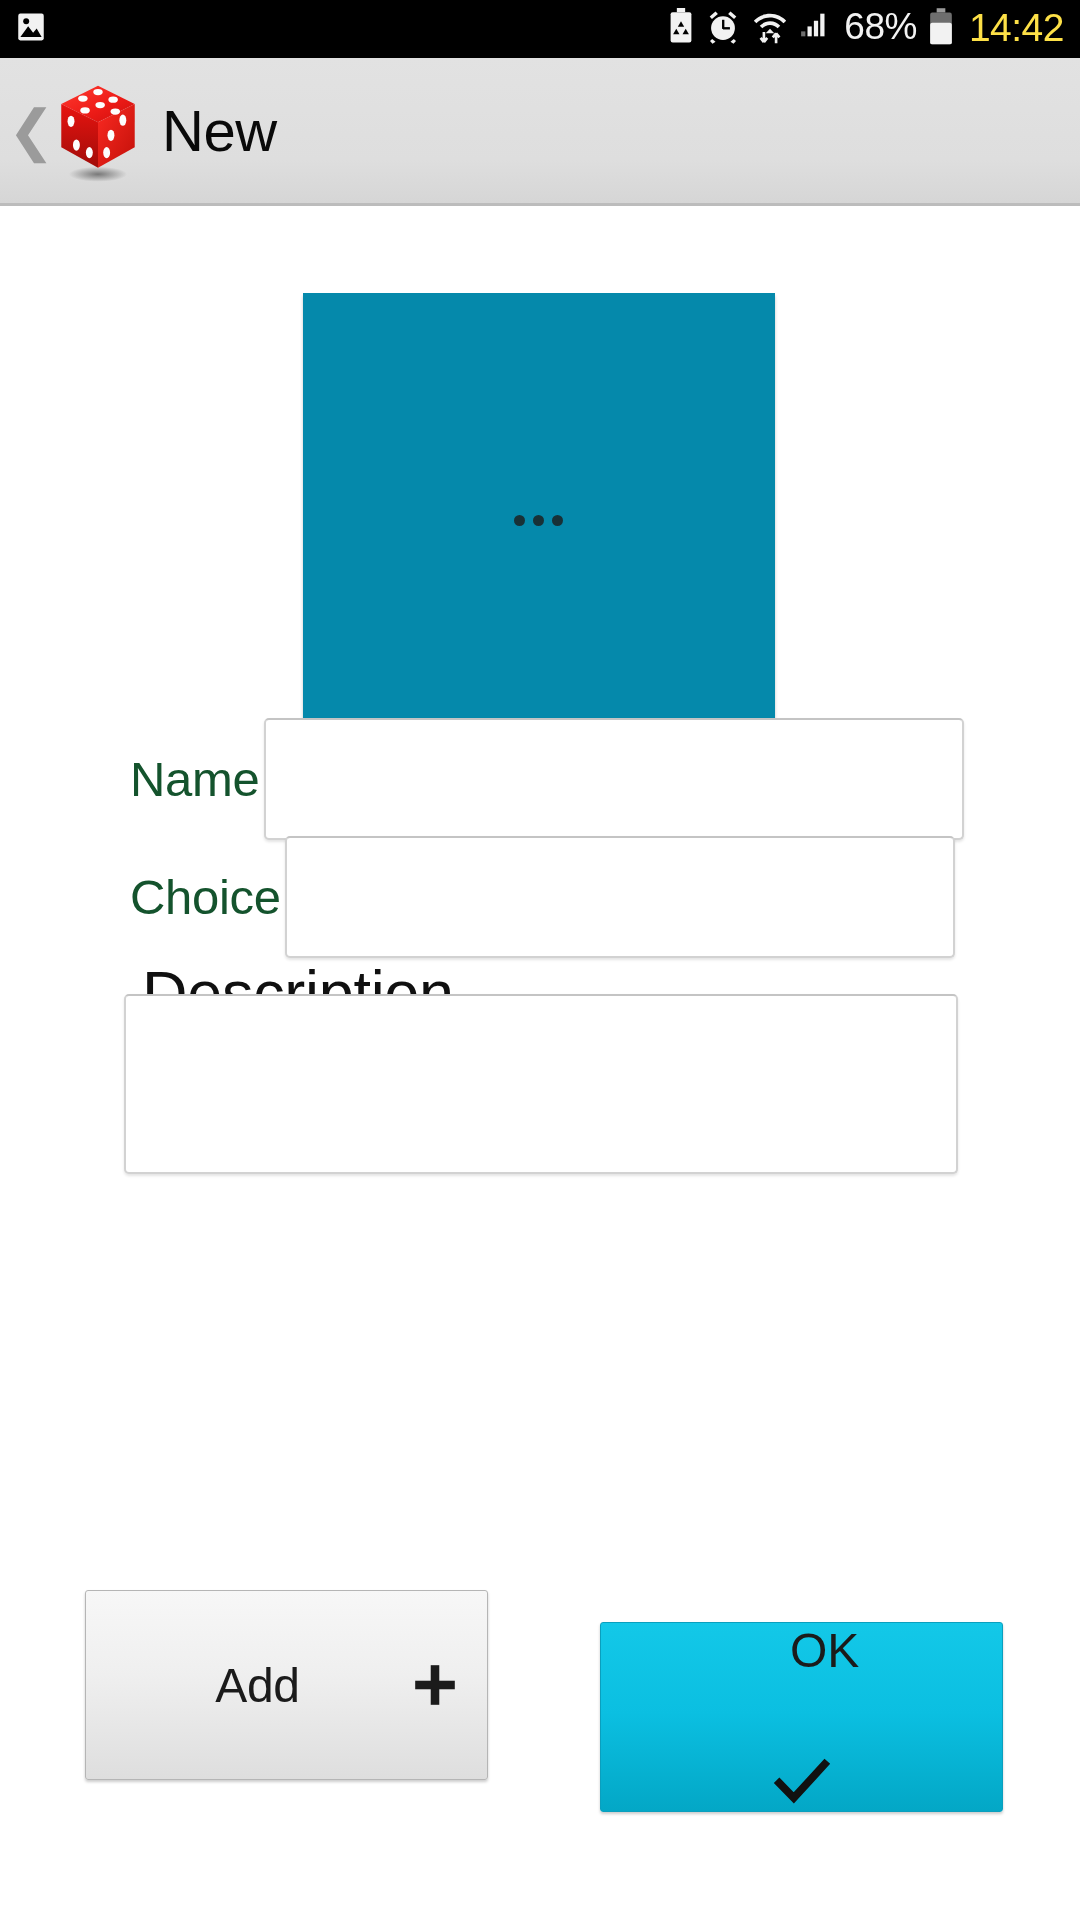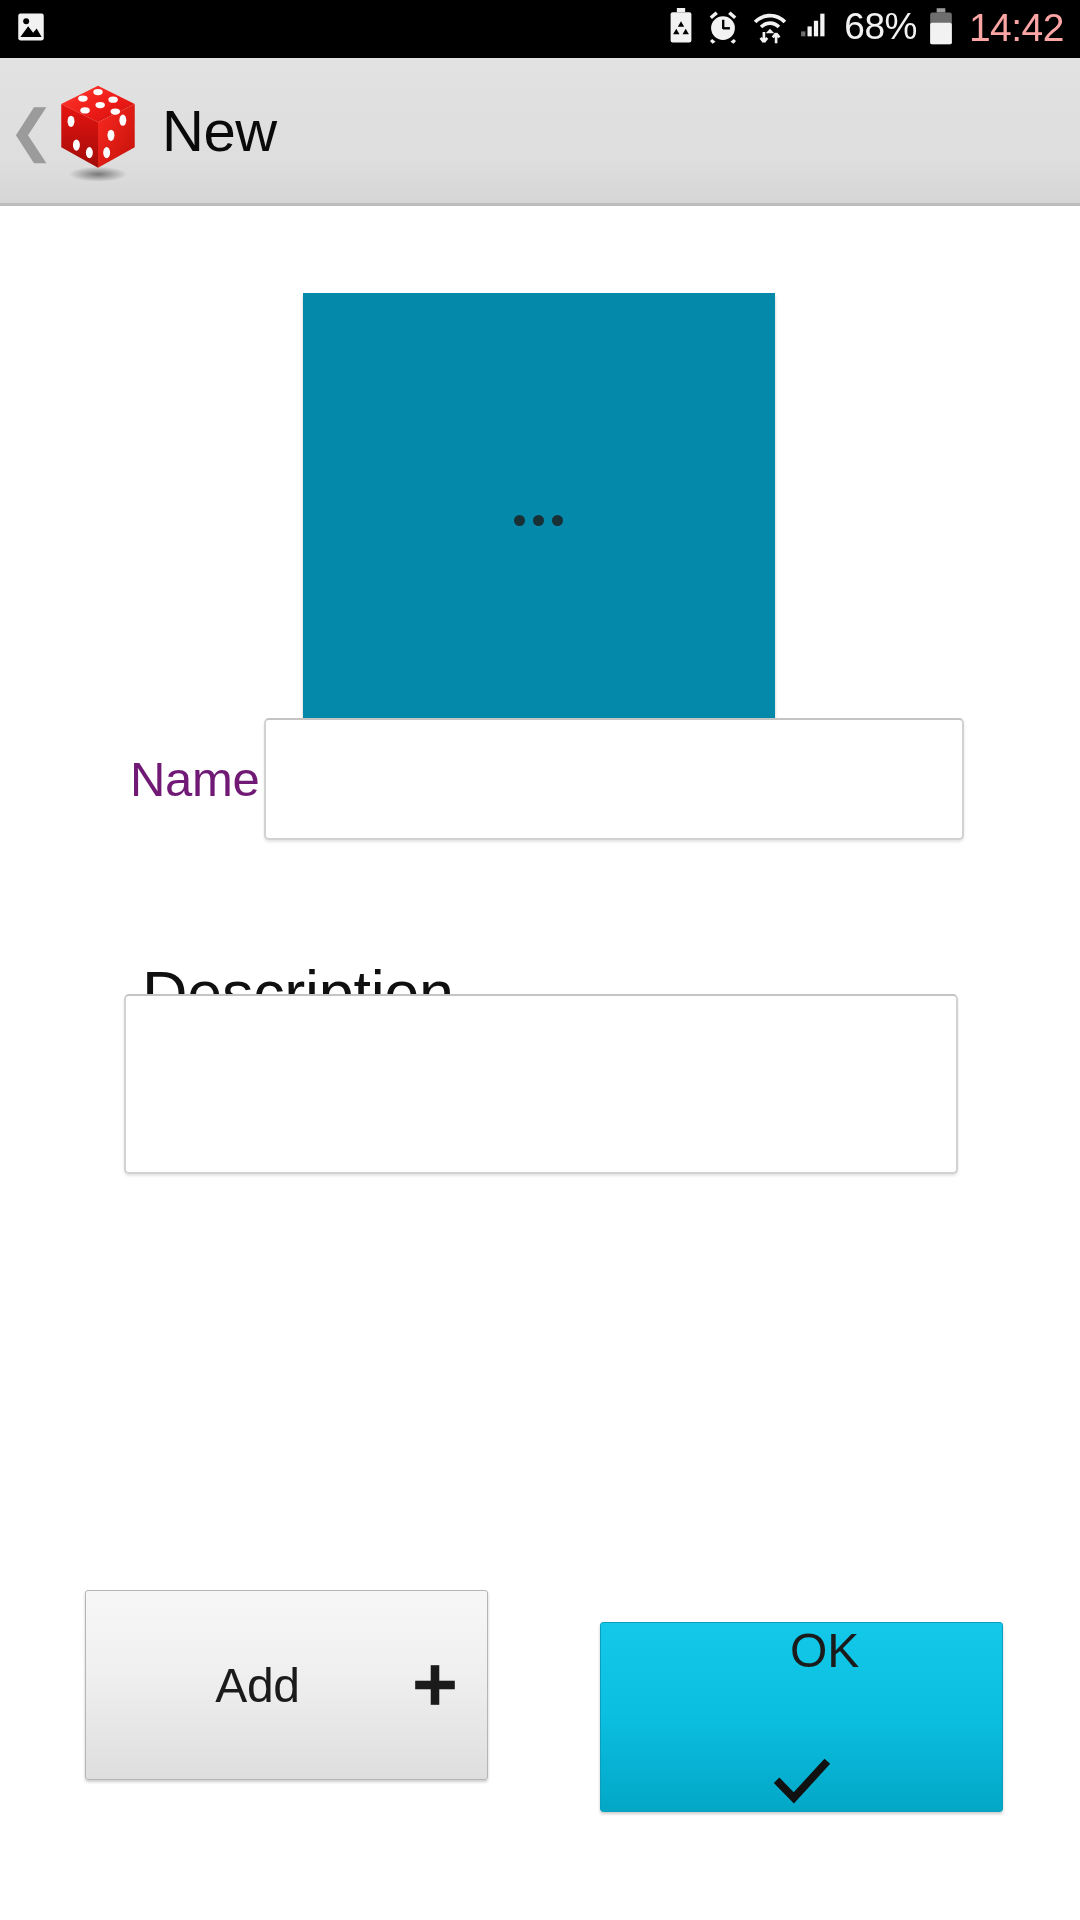--- a/index.html
+++ b/index.html
@@ -36,21 +36,21 @@
   }
   .sb-icon { display: block; }
   #battery-percent {
     color: #f2f2f2;
     font-size: 37px;
     font-weight: 400;
     letter-spacing: -0.5px;
     line-height: 1;
   }
   #status-clock {
-    color: #fca5a5;
+    color: #fde047;
     font-size: 39px;
     font-weight: 400;
     letter-spacing: -0.5px;
     line-height: 1;
     margin-left: 4px;
   }
 
   
   #header-bar {
     position: absolute;
@@ -123,21 +123,21 @@
   }
 
   
   .field-row {
     position: absolute;
     display: flex;
     align-items: center;
   }
   .field-label {
     font-size: 49px;
-    color: #701a75;
+    color: #14532d;
     font-weight: 400;
     white-space: nowrap;
     letter-spacing: -0.3px;
   }
   .text-input {
     background: #ffffff;
     border: 2px solid #d2d2d2;
     border-top-color: #c4c4c4;
     border-radius: 5px;
     box-shadow: 0 2px 3px rgba(0,0,0,0.11), inset 0 1px 0 #fff;
@@ -355,20 +355,24 @@
         <i></i>
         <i></i>
     </div>
   </div>
 
   <div class="field-row" id="row-name">
     <span class="field-label">Name</span>
     <input class="text-input" type="text" placeholder="" style="">
   </div>
 
+  <div class="field-row" id="row-choice">
+    <span class="field-label">Choice</span>
+    <input class="text-input" type="text" placeholder="" style="">
+  </div>
 
   <div id="description-label">Description</div>
   <textarea id="description-textarea" placeholder="" style=""></textarea>
 
   <div class="action-button" id="add-button">
     <span class="btn-label">Add</span>
     <span class="btn-glyph">
       <svg width="54" height="54" viewBox="0 0 24 24">
         <rect x="10.1" y="3.2" width="3.8" height="17.6" fill="#1b1b1b"></rect>
         <rect x="3.2" y="10.1" width="17.6" height="3.8" fill="#1b1b1b"></rect>

